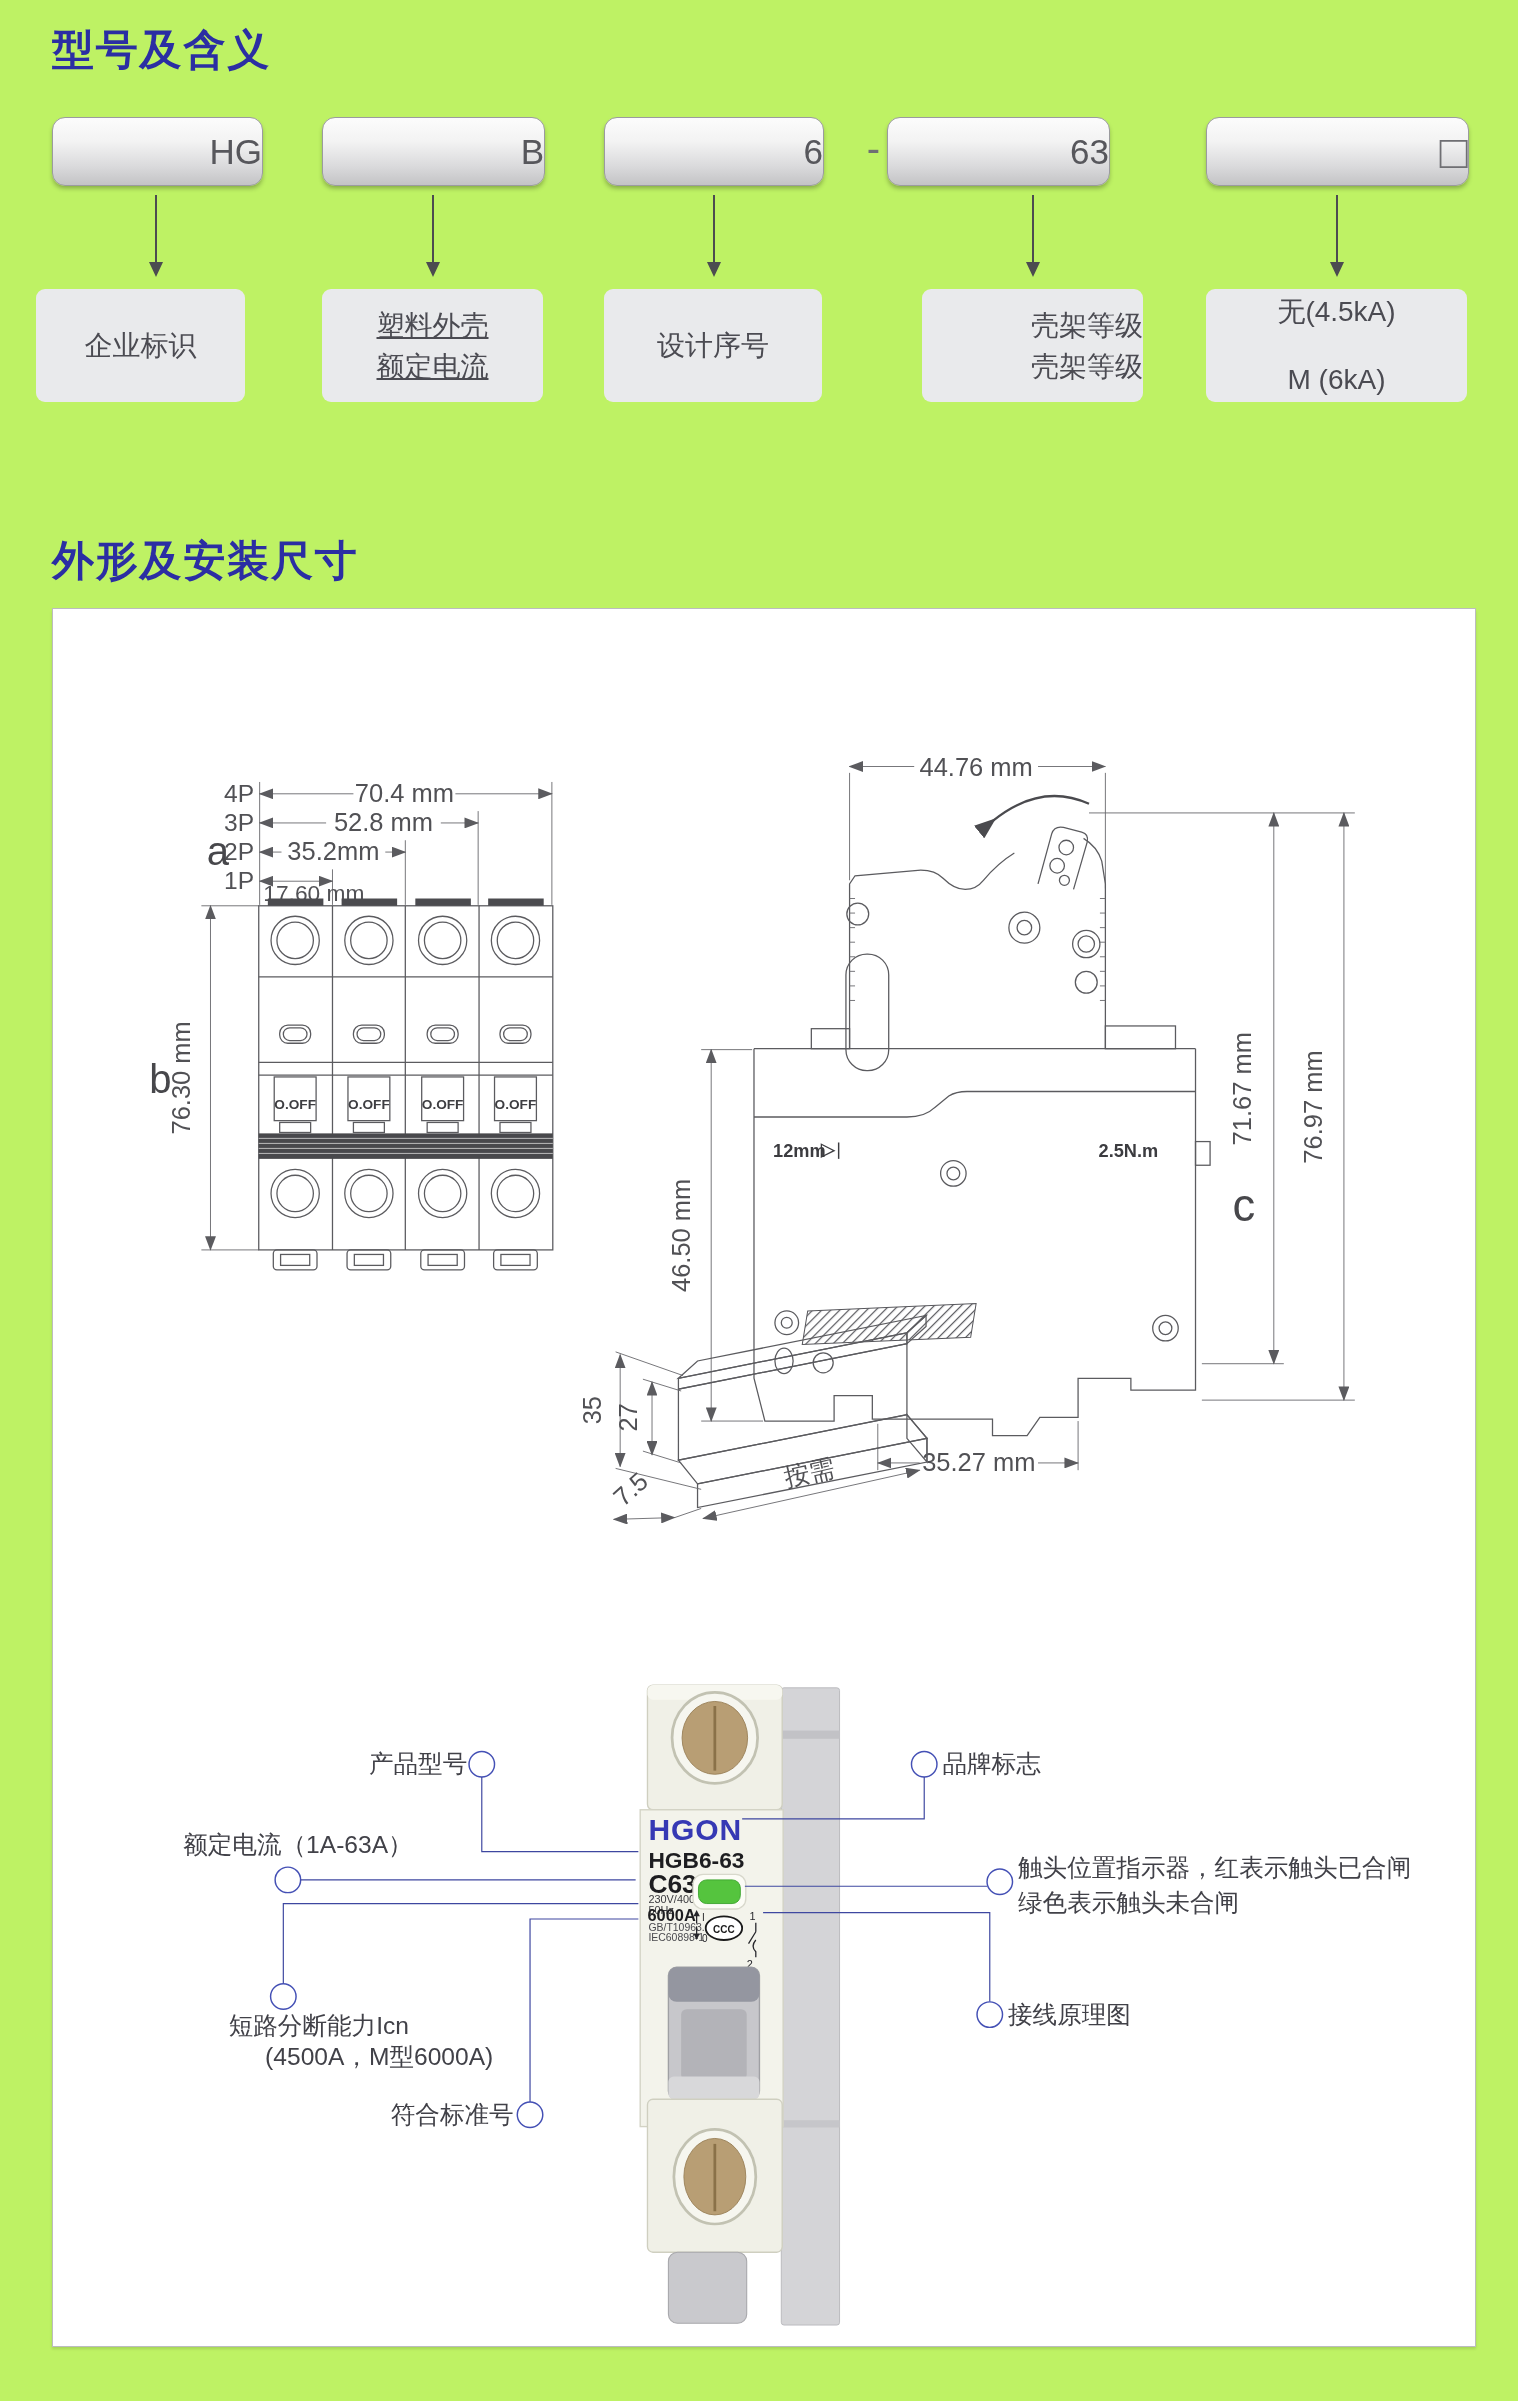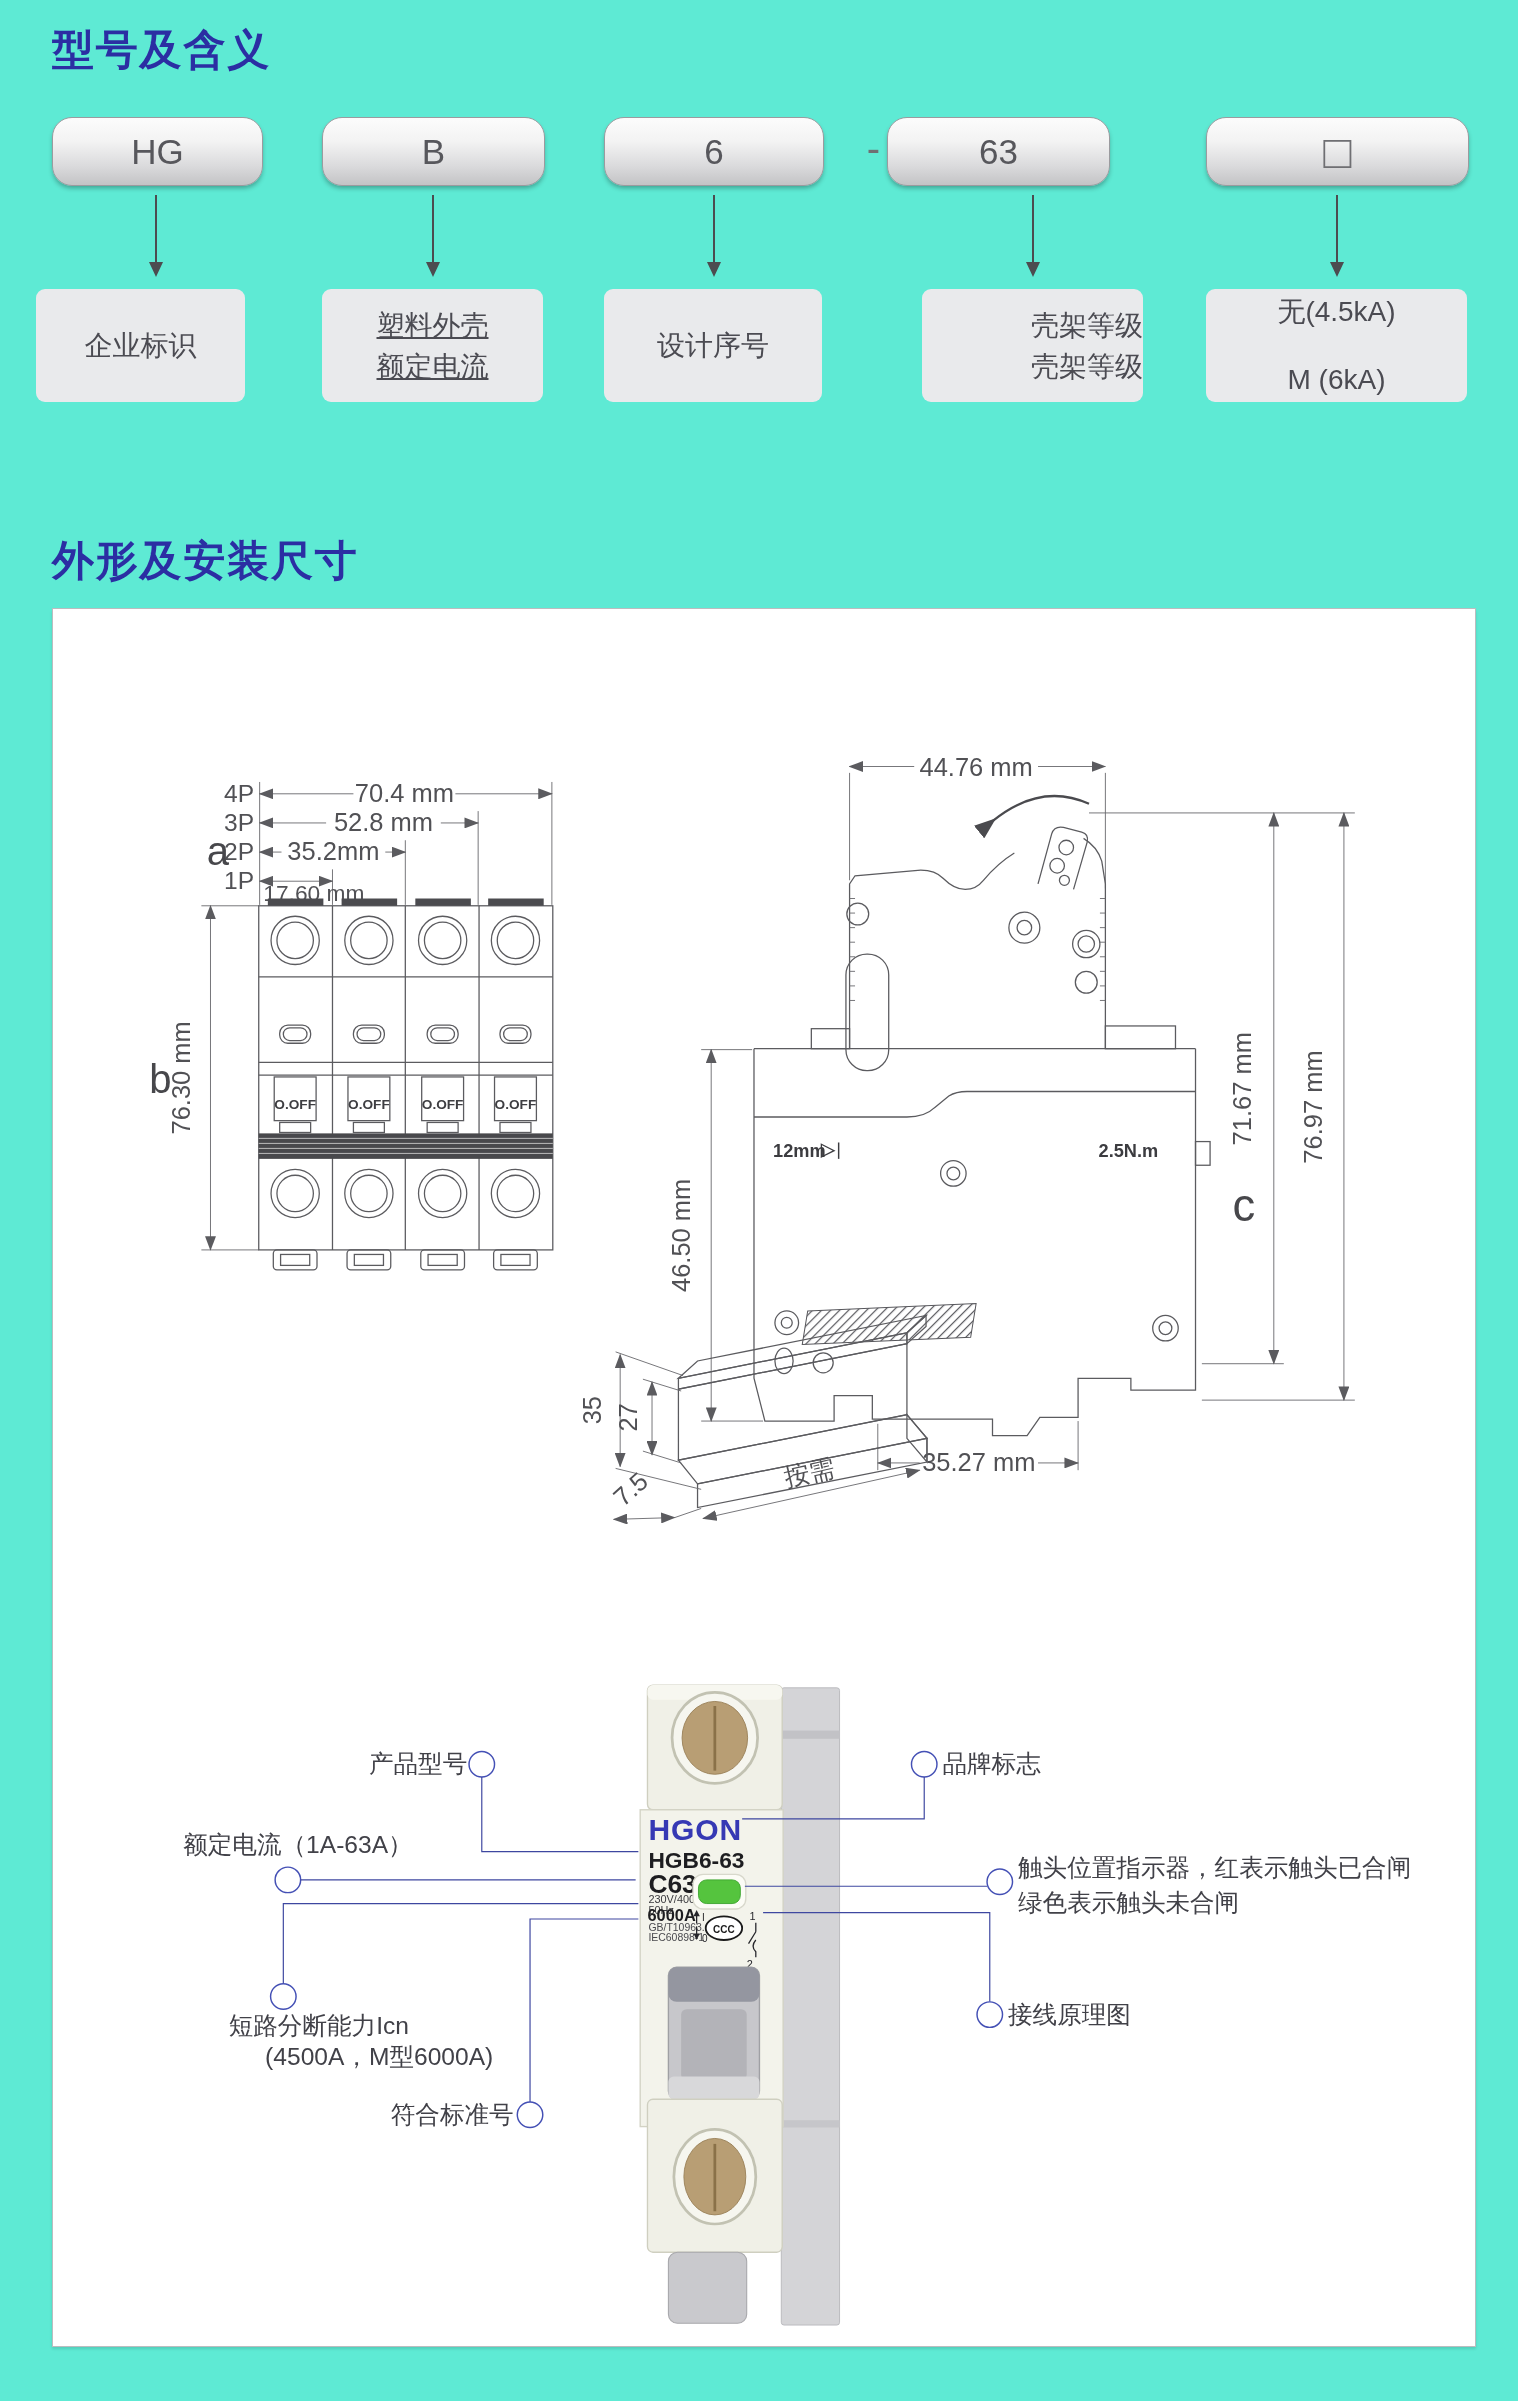--- a/index.html
+++ b/index.html
@@ -1,24 +1,24 @@
 <!DOCTYPE html>
 <html style="font-size:14.6px"><head>
 <meta charset="utf-8">
 <style>
   html,body{margin:0;padding:0;background:#fff;}
-  .page{position:relative;width:1518px;height:2401px;background:#5eead4;
+  .page{position:relative;width:1518px;height:2401px;background:#bef264;
         font-family:"Liberation Sans","DejaVu Sans",sans-serif;overflow:hidden;}
   .sec-title{position:absolute;left:52px;font-size:42px;font-weight:600;color:#2b2ea3;letter-spacing:1.8px;}
   #title1{top:22px;}
   #title2{top:533px;}
-  .codebox{position:absolute;top:117px;height:67px;border-radius:20px;border:0.9px solid #9b9b9f;
+  .codebox{position:absolute;top:117px;height:67px;border-radius:13px;border:0.9px solid #9b9b9f;
            background:linear-gradient(180deg,#fcfcfc 0%,#f3f3f3 35%,#dadadc 72%,#c3c3c5 100%);
            box-shadow:0 3.6px 5.5px -1.8px rgba(0,0,0,.32);
-           display:flex;align-items:center;justify-content:center;
+           display:flex;align-items:center;justify-content:flex-end;
            font-size:35px;color:#57575c;}
   .codebox .sq{font-size:47px;color:#6f6f73;font-weight:300;}
   .dashsep{position:absolute;top:126px;left:857px;width:33px;text-align:center;
            font-size:40px;color:#6f6f73;}
   .flowarrow{position:absolute;top:195px;height:82px;width:18px;
              display:flex;flex-direction:column;align-items:center;}
   .flowarrow .shaft{width:1.8px;flex:1;background:#4c4c50;}
   .flowarrow .head{width:0;height:0;border-left:7.3px solid transparent;border-right:7.3px solid transparent;
                    border-top:15.5px solid #4c4c50;}
   .meanbox{position:absolute;top:289px;height:113px;border-radius:9px;background:#e9eaec;

